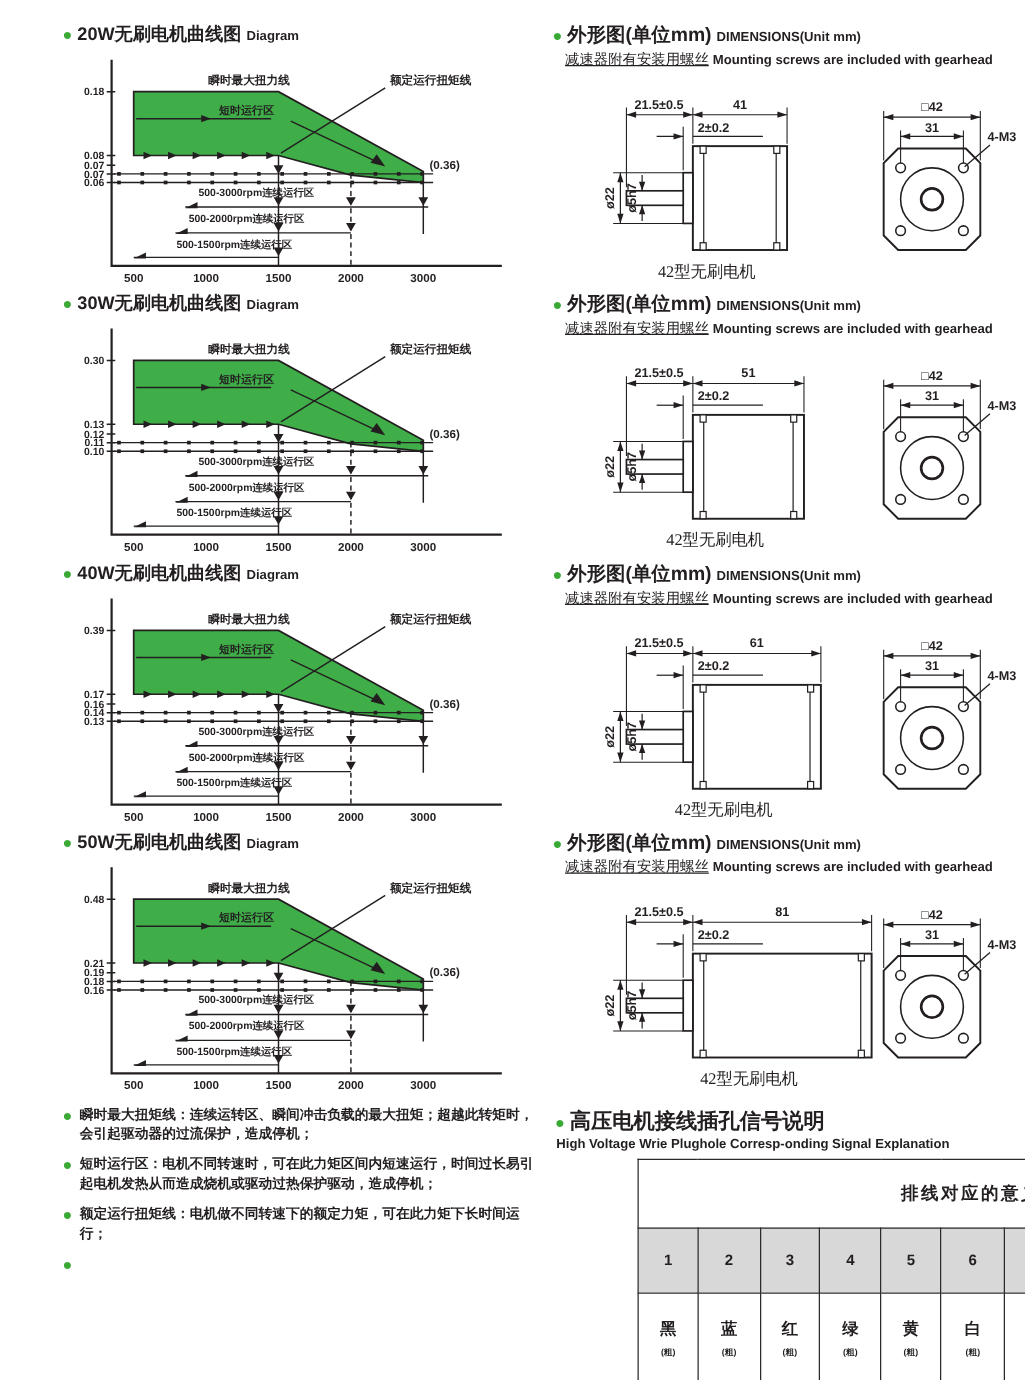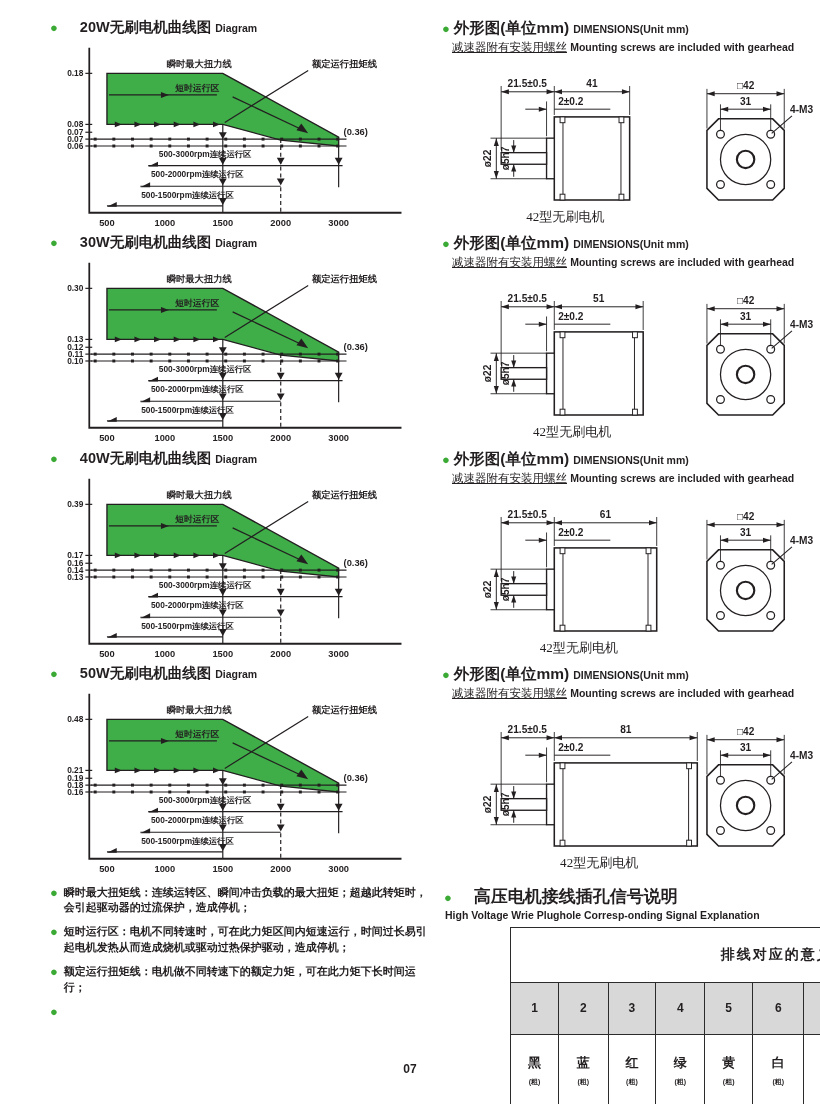--- a/index.html
+++ b/index.html
@@ -2,21 +2,21 @@
 <html><head>
 <meta charset="utf-8">
 <style>
   html,body{margin:0;padding:0;background:#fff;}
   .page{width:820px;height:1104px;background:#fff;color:#231f20;
         font-family:"Liberation Sans",sans-serif;position:relative;overflow:hidden;
         padding:18px 8px 0 50px;box-sizing:border-box;}
   .motor-row{display:grid;grid-template-columns:392px 1fr;margin-bottom:3px;}
   .sec-title{display:flex;align-items:baseline;gap:4px;margin:0 0 1px 0;}
   .dot{color:#3aaa35;font-size:13px;line-height:1;}
-  .t-zh{font-weight:bold;font-size:14.5px;margin-left:18px;}
+  .t-zh{font-weight:bold;font-size:14.5px;}
   .t-zh-big{font-weight:bold;font-size:15.5px;}
   .t-en{font-weight:bold;font-size:10.5px;}
   .dim-sub{margin:0 0 2px 10px;font-size:11.5px;}
   .sub-zh{text-decoration:underline;}
   .sub-en{font-weight:bold;font-size:10.5px;}
   .curve-chart{display:block;}
   .dim-drawing{display:block;margin-left:6px;}
   .bottom-grid{display:grid;grid-template-columns:392px 1fr;margin-top:8px;}
   .notes{list-style:none;margin:0;padding:0 6px 0 0;}
   .notes li{display:flex;gap:6px;font-size:11px;font-weight:bold;line-height:1.4;margin-bottom:9px;}
@@ -792,14 +792,13 @@
                 <td class="c-sig">&nbsp;</td>
                 <td class="c-sig small">Vcc+5V</td>
                 <td class="c-sig">GND</td>
               </tr>
             </tbody>
           </table>
       </div>
     </section>
   </div>
 
-  <div class="page-number">07</div>
 </div>
 
 </body></html>

